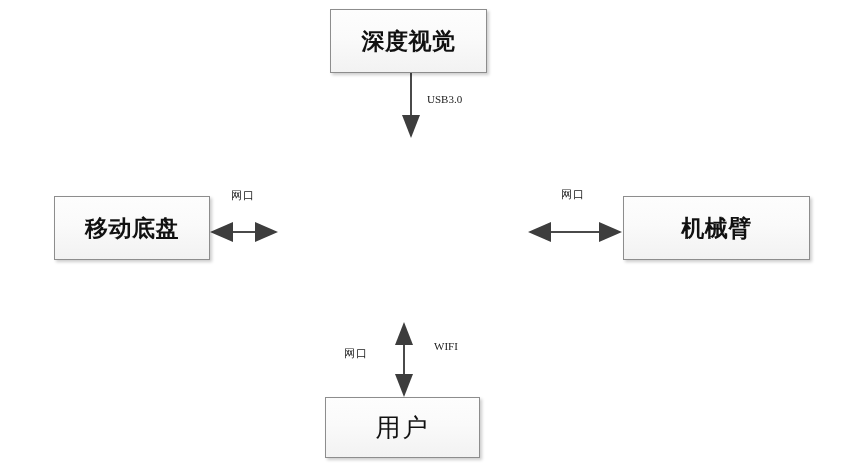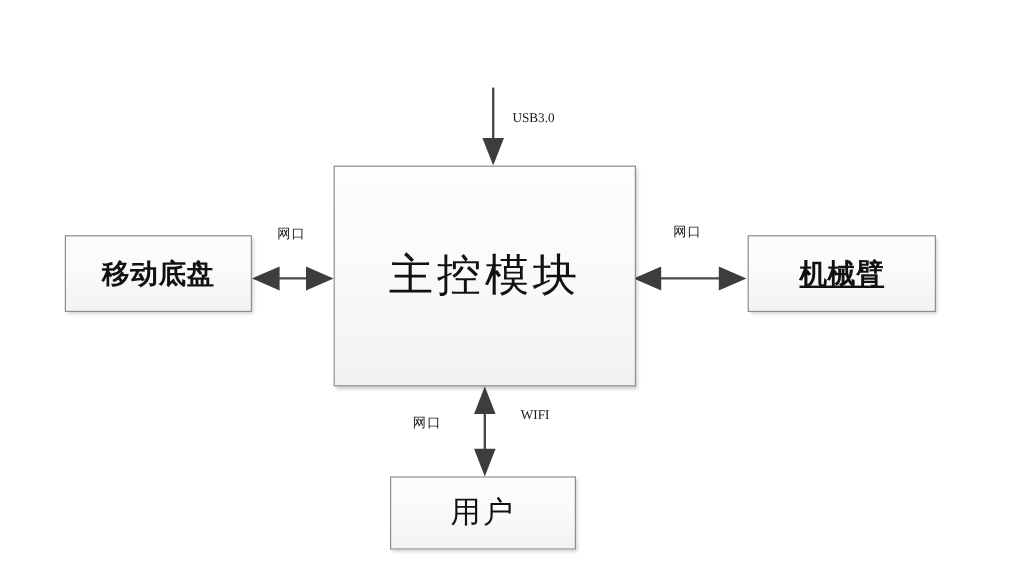--- a/index.html
+++ b/index.html
@@ -55,21 +55,21 @@
 
   #block-mobile-chassis {
     left: 54px;   top: 196px; width: 156px; height: 64px;
   }
   #block-mobile-chassis .block-label {
     font-size: 23px;
     font-weight: bold;
   }
 
   #block-robotic-arm {
-    left: 623px;  top: 196px; width: 157px; height: 64px; text-decoration: underline;
+    left: 623px;  top: 196px; width: 187px; height: 64px;
   }
   #block-robotic-arm .block-label {
     font-size: 23px;
     font-weight: bold;
   }
 
   #block-user {
     left: 325px;  top: 397px; width: 155px; height: 61px;
   }
   #block-user .block-label {
@@ -137,24 +137,24 @@
       <polygon points="622,232 599,222 599,242" fill="#3d3d3d"></polygon>
     </g>
 
     <g>
       <line x1="404" y1="336" x2="404" y2="385" stroke="#4a4a4a" stroke-width="2"></line>
       <polygon points="404,322 395,345 413,345" fill="#3d3d3d"></polygon>
       <polygon points="404,397 395,374 413,374" fill="#3d3d3d"></polygon>
     </g>
   </svg>
 
+  <div class="block" id="block-depth-vision">
+    <span class="block-label">深度视觉</span>
+  </div>
 
-  <div class="block" id="block-main-controller">
-    <span class="block-label">主控模块</span>
-  </div>
 
   <div class="block" id="block-mobile-chassis">
     <span class="block-label">移动底盘</span>
   </div>
 
   <div class="block" id="block-robotic-arm">
     <span class="block-label">机械臂</span>
   </div>
 
   <div class="block" id="block-user">

